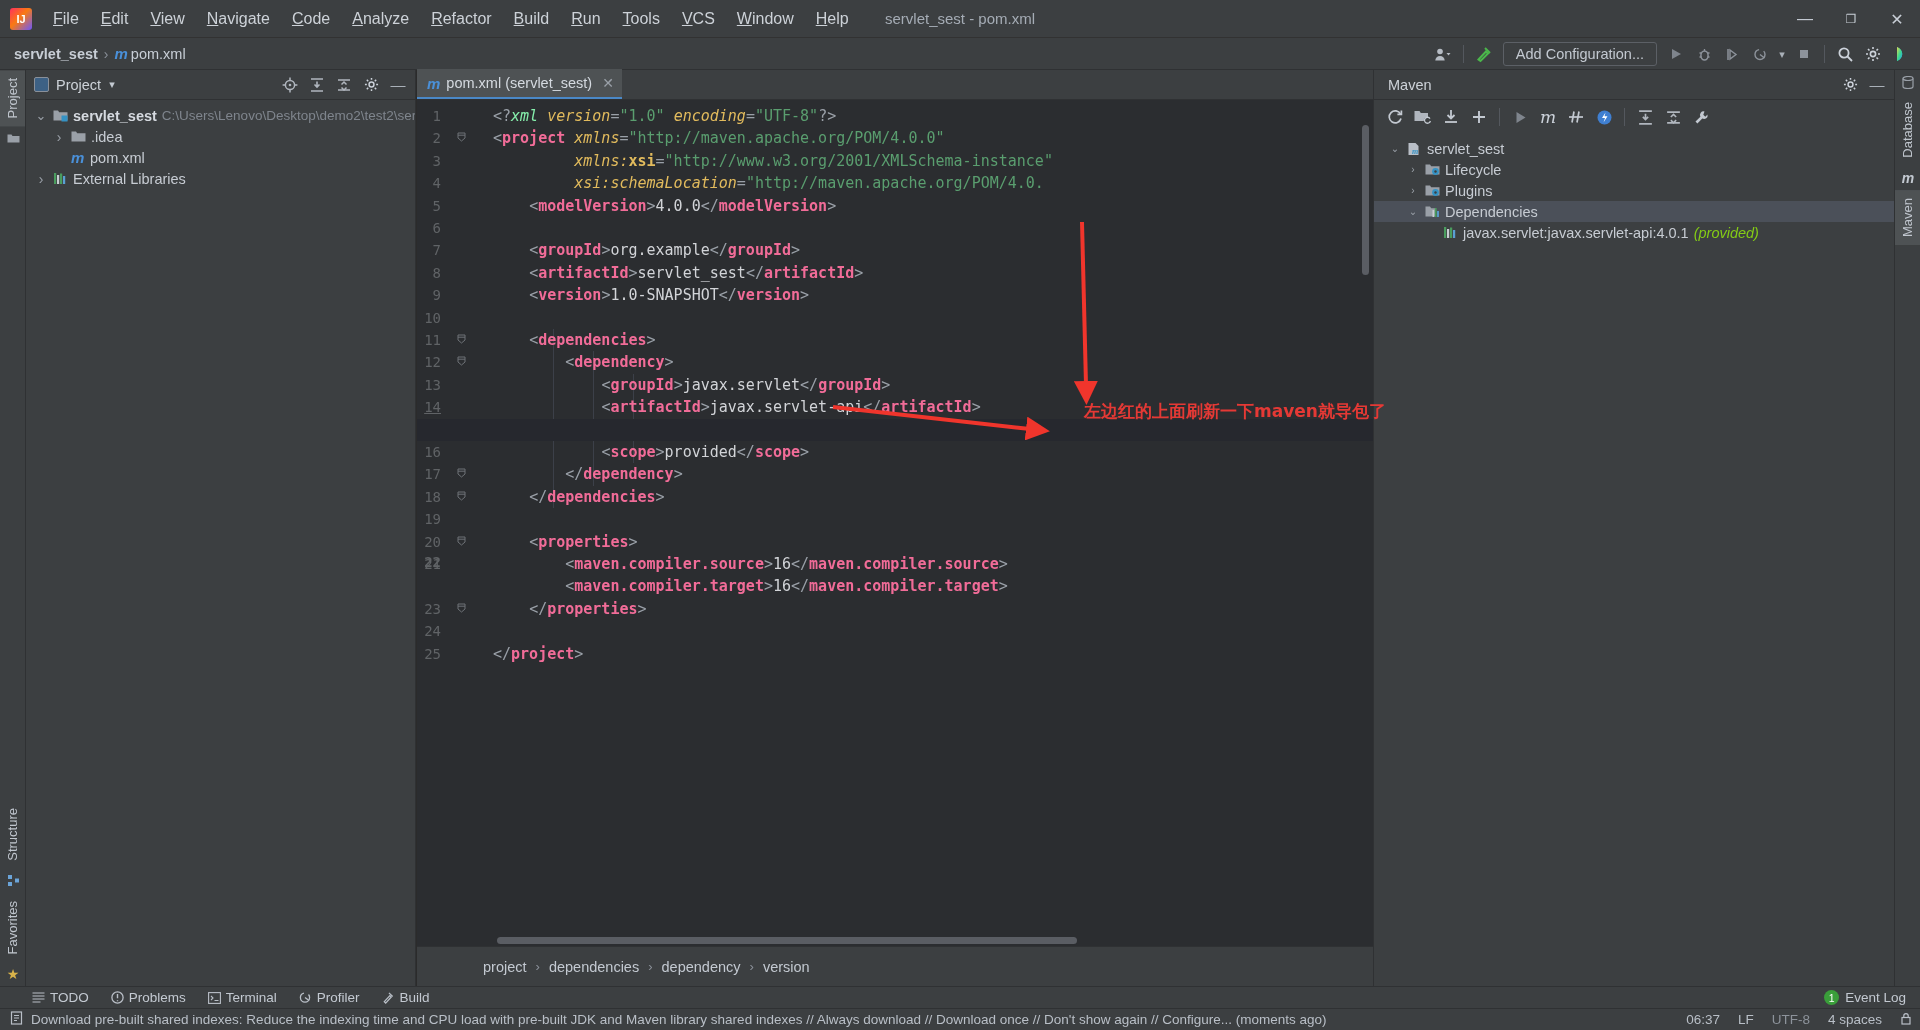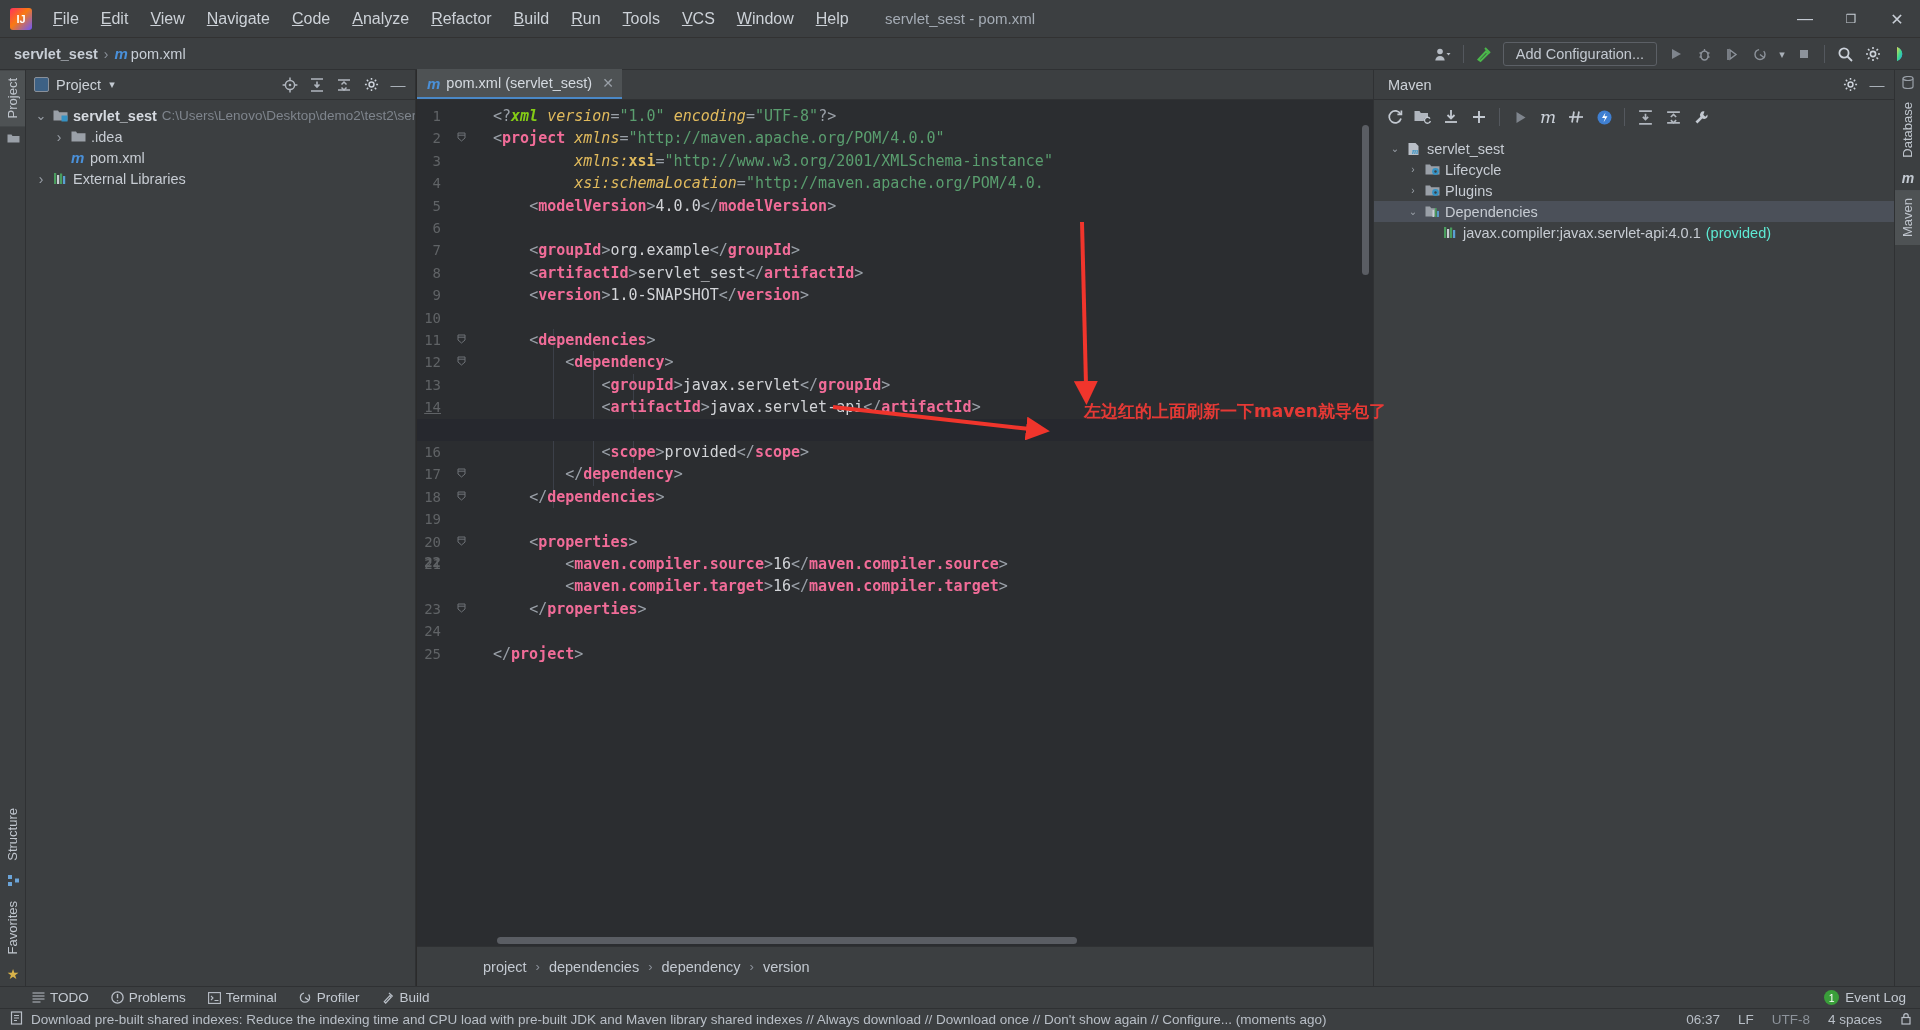--- a/index.html
+++ b/index.html
@@ -165,21 +165,21 @@
   .codeline { position: absolute; left: 0; line-height: 22.4px; }
   .cur-line-bg {
     position: absolute; left: 0; right: 0; height: 22.4px; background: #26282e;
   }
   .tag { color: #f16c98; font-weight: bold; }
   .ang { color: #9aa0a8; }
   .attr { color: #e2bb5d; font-style: italic; }
   .attrn { color: #e2bb5d; font-weight: bold;}
   .str { color: #5a9e6f; }
   .txt { color: #d2d4d8; }
-  .pi { color: #84cc16; font-style: italic; font-weight: bold; }
+  .pi { color: #86efac; font-style: italic; font-weight: normal; }
   .hl { background: #3b4048; }
   .ind-guide {
     position: absolute; width: 1px; background: #3c4049; top: 0;
   }
   #check-ok {
     position: absolute; right: 16px; top: 36px; color: #4ca64c;
     font-size: 17px; font-weight: bold;
   }
   #editor-scroll-v {
     position: absolute; right: 4px; top: 55px; width: 7px; height: 150px;
@@ -210,21 +210,21 @@
   #mh-icons { margin-left: auto; display: flex; align-items: center; gap: 1px; }
   #maven-toolbar {
     height: 34px; display: flex; align-items: center; padding-left: 8px; gap: 2px;
   }
   #maven-tree { padding-top: 4px; font-size: 14.5px; color: #c7ccd3; }
   .mrow {
     display: flex; align-items: center; height: 21px; gap: 5px;
     white-space: nowrap; padding-right: 6px;
   }
   .mrow.selected { background: #4b5059; }
-  .prov { color: #5eead4; }
+  .prov { color: #84cc16; font-style: italic; }
 
   
   #annotation-svg {
     position: absolute; left: 1020px; top: 200px; width: 600px; height: 380px;
     pointer-events: none; z-index: 30;
   }
   #anno-text {
     position: absolute; left: 1084px; top: 400px; z-index: 31;
     color: #e53935; font-size: 17px; font-weight: bold;
     font-family: "DejaVu Sans", sans-serif; white-space: nowrap;
@@ -683,21 +683,21 @@
       <div class="mrow" style="padding-left: 50px;">
         <span class="twisty"></span>
         <span style="display: flex; flex: 0 0 auto;">
           <svg width="15" height="13" viewBox="0 0 15 13">
             <rect x="1" y="1" width="2.2" height="11" fill="#4a9c5e"></rect>
             <rect x="4" y="3" width="2.2" height="9" fill="#c9cdd3"></rect>
             <rect x="7" y="1.5" width="2.2" height="10.5" fill="#4a9c5e"></rect>
             <rect x="10" y="4" width="2.2" height="8" fill="#5a9fd4"></rect>
           </svg>
         </span>
-        <span>javax.compiler:javax.servlet-api:4.0.1</span>
+        <span>javax.servlet:javax.servlet-api:4.0.1</span>
         <span class="prov">(provided)</span>
       </div>
     </div>
 </div>
 
 <svg id="annotation-svg">
   <defs>
     <marker id="arrowhead" markerWidth="6" markerHeight="6" refX="1" refY="3" orient="auto">
       <path d="M0,0 L6,3 L0,6 z" fill="#f0352c"></path>
     </marker>

